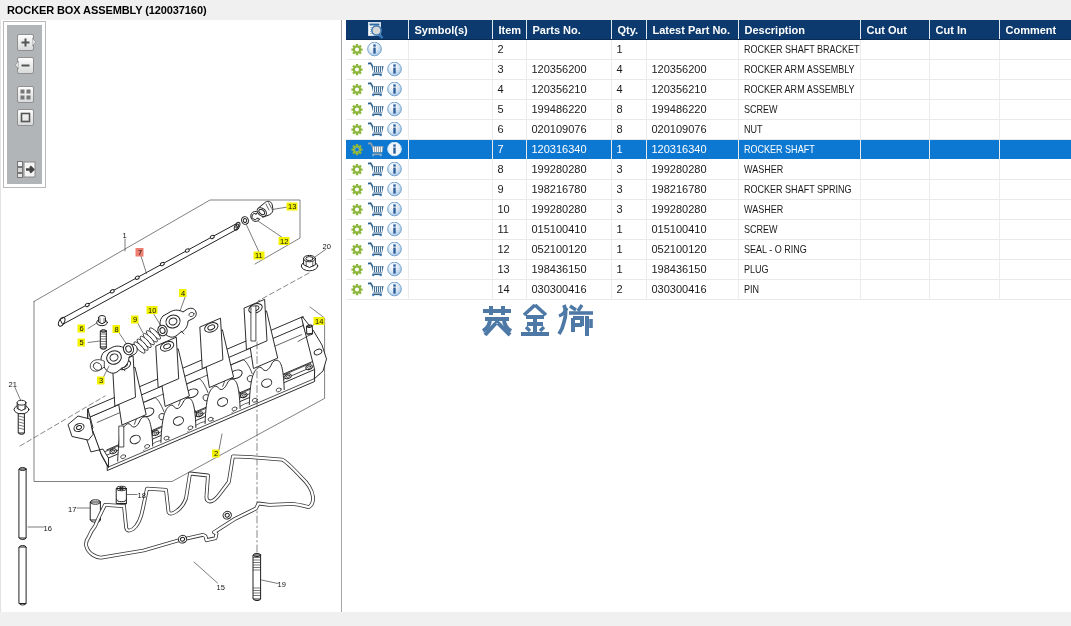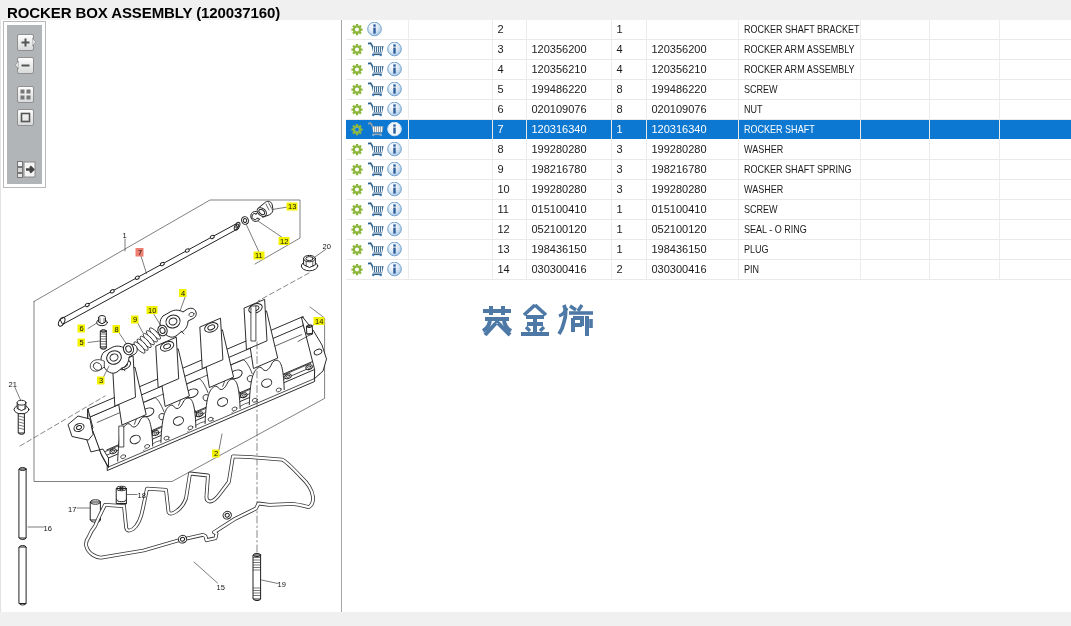--- a/index.html
+++ b/index.html
@@ -1,19 +1,19 @@
 <!DOCTYPE html>
 <html><head>
 <meta charset="utf-8">
 <style>
 html,body{margin:0;padding:0;}
 body{width:1071px;height:626px;overflow:hidden;background:#fff;
  font-family:"Liberation Sans", sans-serif;position:relative;}
 .topstrip{position:absolute;left:0;top:0;width:1071px;height:20px;background:#f0f0f0;}
-.title{position:absolute;left:7px;top:4px;font-size:15px;font-weight:bold;color:#000;letter-spacing:-0.1px;}
+.title{position:absolute;left:7px;top:4px;font-size:11px;font-weight:bold;color:#000;letter-spacing:-0.1px;}
 .footstrip{position:absolute;left:0;top:612px;width:1071px;height:14px;background:#f0f0f0;}
 .divider{position:absolute;left:341px;top:20px;width:1px;height:592px;background:#a6a6a6;}
 .leftedge{position:absolute;left:0;top:20px;width:1px;height:592px;background:#e3e3e3;}
 
 .toolbar{position:absolute;left:3px;top:21px;width:41px;height:165px;background:#fff;border:1px solid #b9b9b9;}
 .toolbar .inner{position:absolute;left:3px;top:3px;right:3px;bottom:3px;background:#b2b5b8;}
 .tbtn{position:absolute;left:13px;width:15px;height:15px;background:linear-gradient(180deg,#fdfdfd,#d9dadb);border:1px solid #909090;border-radius:2px;}
 
 .tbl{position:absolute;left:346px;top:20px;width:725px;}
 .hrow{display:flex;height:20px;background:#0d3a6e;border-bottom:1px solid #0a2c55;box-sizing:border-box;}
@@ -111,20 +111,34 @@
  <div class="tbtn" style="top:139px;border:none;background:none;"><svg width="20" height="17">
         <rect x="0.5" y="0.5" width="5" height="5" fill="#f2f2f2" stroke="#777"></rect>
         <rect x="0.5" y="6.5" width="5" height="5" fill="#d8d8d8" stroke="#777"></rect>
         <rect x="0.5" y="12.5" width="5" height="4" fill="#e8e8e8" stroke="#777"></rect>
         <rect x="7" y="1" width="11" height="15" fill="#f5f5f5" stroke="#888"></rect>
         <path d="M9,8.5 h6 M13,5.5 l3.2,3 L13,11.5" stroke="#444" stroke-width="2.4" fill="none"></path>
       </svg></div>
 </div>
 
 <div class="tbl">
+ <div class="hrow">
+  <div class="hc w0" style="text-align:center;padding-left:0;"><svg width="18" height="17" viewBox="0 0 18 17" style="margin-top:2px">
+          <use href="#hicon"></use>
+        </svg></div>
+  <div class="hc w1">Symbol(s)</div>
+  <div class="hc w2">Item</div>
+  <div class="hc w3">Parts No.</div>
+  <div class="hc w4">Qty.</div>
+  <div class="hc w5">Latest Part No.</div>
+  <div class="hc w6">Description</div>
+  <div class="hc w7">Cut Out</div>
+  <div class="hc w8">Cut In</div>
+  <div class="hc w9" style="border-right:none;">Comment</div>
+ </div>
  <div id="rows">
       <div class="row">
         <div class="icons w0">
           <svg width="12" height="13" viewBox="-0.5 -0.8 12 13" style="margin-right:4px">
             <use href="#gear"></use>
           </svg>
           <svg width="16" height="15" viewBox="0 0 16 15">
             <use href="#info"></use>
           </svg>
         </div>

